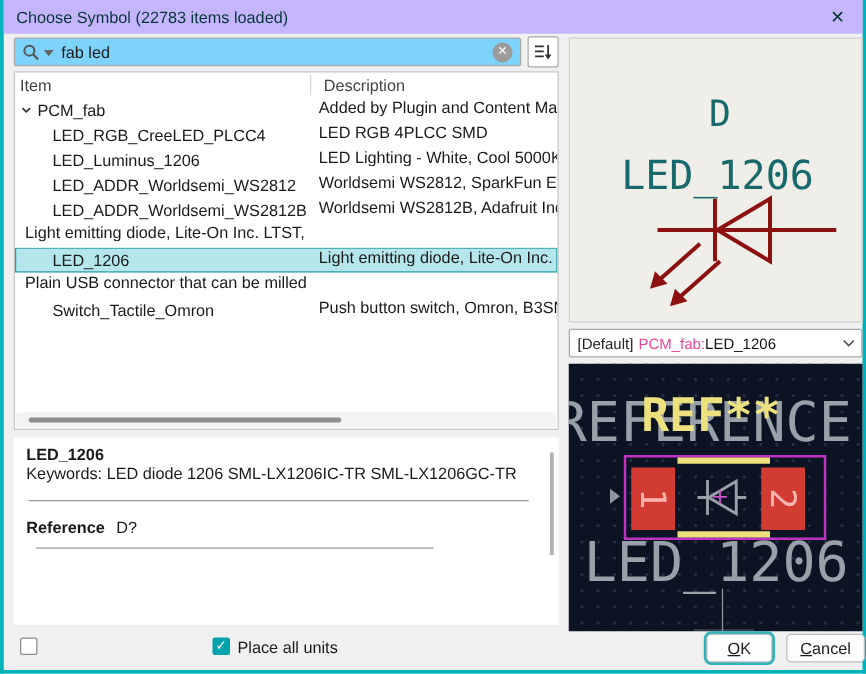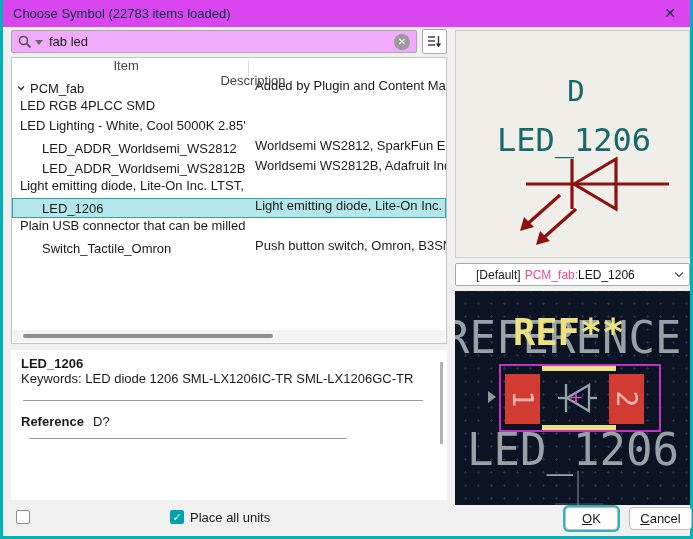--- a/index.html
+++ b/index.html
@@ -1,44 +1,44 @@
 <!DOCTYPE html>
 <html><head>
 <meta charset="utf-8">
 <style>
   html,body{margin:0;padding:0;}
   body{width:693px;height:539px;position:relative;font-family:"Liberation Sans",sans-serif;
        background:#f0f0f0;overflow:hidden;}
   .window{position:absolute;inset:0;border-left:3px solid #00b2ba;border-right:3px solid #00b2ba;
           border-bottom:3px solid #00b2ba;box-sizing:border-box;background:#f0f0f0;}
   
-  .titlebar{position:absolute;top:0;left:0;right:0;height:27px;background:#d946ef;
+  .titlebar{position:absolute;top:0;left:0;right:0;height:27px;background:#c4b5fd;
             display:flex;align-items:center;}
   .title{font-size:13px;color:#07343a;padding-left:10px;}
   .close-btn{position:absolute;right:8px;top:2px;width:24px;height:22px;display:flex;
              align-items:center;justify-content:center;color:#07343a;font-size:14px;cursor:default;}
   
-  .search-box{position:absolute;left:8px;top:30px;width:406px;height:23px;background:#f0abfc;
+  .search-box{position:absolute;left:8px;top:30px;width:406px;height:23px;background:#7dd3fc;
               border:1px solid #a9a9a9;border-radius:2px;display:flex;align-items:center;box-sizing:border-box;}
   .mag{width:14px;height:14px;margin-left:6px;flex:none;}
   .caret{width:0;height:0;border-left:4px solid transparent;border-right:4px solid transparent;
          border-top:5px solid #666;margin:2px 4px 0 3px;flex:none;}
   .search-input{flex:1;border:none;outline:none;font-size:13px;color:#1a1a1a;
                 font-family:"Liberation Sans",sans-serif;background:transparent;min-width:0;}
   .clear-btn{flex:none;width:16px;height:16px;border-radius:50%;background:#9b9b9b;color:#fff;
              font-size:10px;line-height:16px;text-align:center;margin-right:6px;}
   .list-btn{position:absolute;left:419px;top:29px;width:25px;height:25px;background:#fff;
             border:1px solid #a9a9a9;border-radius:2px;box-sizing:border-box;
             display:flex;align-items:center;justify-content:center;}
   
   .tree{position:absolute;left:8px;top:57px;width:436px;height:287px;background:#fff;
         border:1px solid #c3c3c3;box-sizing:border-box;overflow:hidden;font-size:13px;color:#1a1a1a;}
-  .tree-header{height:20px;display:flex;align-items:center;position:relative;flex-direction:column;}
+  .tree-header{height:20px;display:flex;align-items:center;position:relative;}
   .th-item{width:235px;padding-left:4px;color:#444;}
-  .th-desc{padding-left:8px;color:#444;margin-left:40px;}
+  .th-desc{padding-left:8px;color:#444;}
   .col-divider{position:absolute;left:236px;top:2px;bottom:2px;width:1px;background:#d8d8d8;}
   .trow{height:20px;display:flex;align-items:flex-start;white-space:nowrap;}
   .cell-item{width:235px;flex:none;overflow:hidden;display:flex;align-items:center;height:100%;}
   .cell-desc{flex:1;overflow:hidden;padding-left:8px;}
   .expander{width:10px;height:10px;margin:0 4px 0 4px;flex:none;}
   .group-label{padding-left:0;}
   .child .cell-item .lbl{padding-left:30px;}
   .trow.selected{background:#b4e6eb;box-shadow:inset 0 0 0 1px #2f9fa7;}
   .tree-scroll-strip{position:absolute;left:1px;right:1px;bottom:1px;height:12px;background:#f3f3f3;}
   .hthumb{position:absolute;left:10px;bottom:4px;width:250px;height:4px;border-radius:2px;background:#8f8f8f;}
@@ -64,21 +64,21 @@
        display:flex;align-items:center;justify-content:center;font-family:"Liberation Sans",sans-serif;}
   .ok{left:562px;width:53px;box-shadow:0 0 0 2px #2eb3bb;}
   .cancel{left:626px;width:63px;}
   .accel{text-decoration:underline;}
   
   .sym-preview{position:absolute;left:452px;top:30px;width:235px;height:228px;background:#f0eee8;
                border:1px solid #cfcfcf;box-sizing:border-box;overflow:hidden;}
   .sym-svg text{font-family:"DejaVu Sans Mono",monospace;fill:#17696c;}
   .fp-select{position:absolute;left:452px;top:263px;width:235px;height:23px;background:#fff;
              border:1px solid #a8a8a8;border-radius:2px;box-sizing:border-box;display:flex;
-             align-items:center;font-size:12px;padding-left:20px;white-space:nowrap;overflow:hidden;}
+             align-items:center;font-size:12px;padding-left:6px;white-space:nowrap;overflow:hidden;}
   .fp-sel-default{color:#222;}
   .fp-sel-lib{color:#ec4899;margin-left:4px;}
   .fp-sel-name{color:#111;}
   .fp-sel-caret{margin-left:auto;margin-right:5px;flex:none;}
   .fp-preview{position:absolute;left:452px;top:291px;width:235px;height:214px;background:#0c1423;
               overflow:hidden;background-image:radial-gradient(circle,#27324b 1px,transparent 1.3px);
               background-size:13px 13px;background-position:4px 6px;}
   .fp-svg text{font-family:"DejaVu Sans Mono",monospace;}
 </style>
 </head>
@@ -120,23 +120,29 @@
     <div class="trow group">
       <span class="cell-item">
         <svg class="expander" viewBox="0 0 10 10">
           <polyline points="2,3.5 5,6.5 8,3.5" fill="none" stroke="#333" stroke-width="1.4"></polyline>
         </svg>
         <span class="lbl group-label">PCM_fab</span>
       </span>
       <span class="cell-desc">Added by Plugin and Content Manager</span>
     </div>
     <div class="trow child">
+      <span class="cell-item">
+          <span class="lbl">LED_RGB_CreeLED_PLCC4</span>
+        </span>
       <span class="cell-desc">LED RGB 4PLCC SMD</span>
     </div>
     <div class="trow child">
+      <span class="cell-item">
+          <span class="lbl">LED_Luminus_1206</span>
+        </span>
       <span class="cell-desc">LED Lighting - White, Cool 5000K 2.85'</span>
     </div>
     <div class="trow child">
       <span class="cell-item">
           <span class="lbl">LED_ADDR_Worldsemi_WS2812</span>
         </span>
       <span class="cell-desc">Worldsemi WS2812, SparkFun Electroni</span>
     </div>
     <div class="trow child">
       <span class="cell-item">

